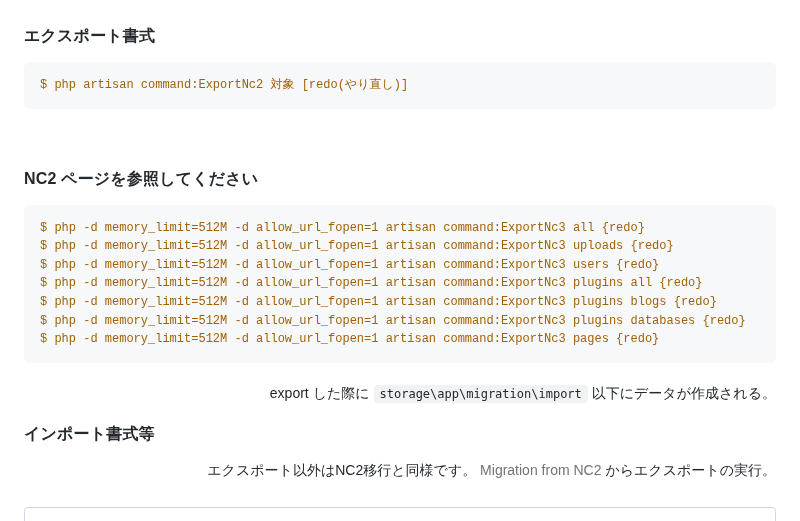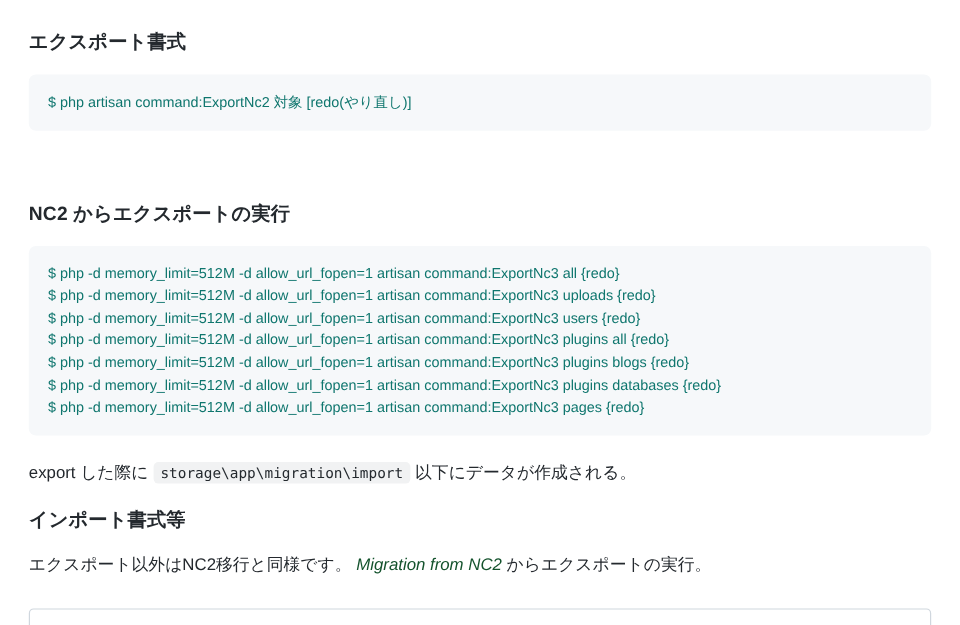--- a/index.html
+++ b/index.html
@@ -16,63 +16,63 @@
     font-size: 16px;
     font-weight: 700;
     margin-top: 8px;
     margin-bottom: 14px;
     letter-spacing: 0.01em;
   }
   pre.code {
     background: #f6f8fa;
     border-radius: 6px;
     padding: 14px 16px;
-    font-family: Liberation Sans, sans-serif;
+    font-family: Liberation Mono, monospace;
     font-size: 12px;
     line-height: 1.55;
-    color: #0f766e;
+    color: #a16207;
     white-space: pre;
     overflow-x: auto;
     margin-bottom: 20px;
   }
   p.body-text {
     font-size: 14px;
     color: #24292e;
-    margin: 6px 0 18px 0;
+    margin: 6px 0 18px 16px;
+    text-align: right;
   }
   code.inline {
     background: #f1f2f3;
     border-radius: 4px;
     padding: 2px 6px;
     font-family: ui-monospace, SFMono-Regular, "SF Mono", Menlo, Consolas, monospace;
     font-size: 12px;
   }
   a.link {
-    color: #14532d;
+    color: #737373;
     text-decoration: none;
-    font-style: italic;
   }
   .footer-box {
     border: 1px solid #d0d7de;
     border-radius: 4px;
     padding: 10px 12px;
     font-size: 13px;
     margin-top: 26px;
   }
   .spacer-lg { height: 30px; }
 </style>
 </head>
 <body>
 
 <h2>エクスポート書式</h2>
 <pre class="code">$ php artisan command:ExportNc2 対象 [redo(やり直し)]</pre>
 
 <div class="spacer-lg"></div>
 
-<h2>NC2 からエクスポートの実行</h2>
+<h2>NC2 ページを参照してください</h2>
 <pre class="code">$ php -d memory_limit=512M -d allow_url_fopen=1 artisan command:ExportNc3 all {redo}
 $ php -d memory_limit=512M -d allow_url_fopen=1 artisan command:ExportNc3 uploads {redo}
 $ php -d memory_limit=512M -d allow_url_fopen=1 artisan command:ExportNc3 users {redo}
 $ php -d memory_limit=512M -d allow_url_fopen=1 artisan command:ExportNc3 plugins all {redo}
 $ php -d memory_limit=512M -d allow_url_fopen=1 artisan command:ExportNc3 plugins blogs {redo}
 $ php -d memory_limit=512M -d allow_url_fopen=1 artisan command:ExportNc3 plugins databases {redo}
 $ php -d memory_limit=512M -d allow_url_fopen=1 artisan command:ExportNc3 pages {redo}</pre>
 
 <p class="body-text">
   <span>export した際に </span>

